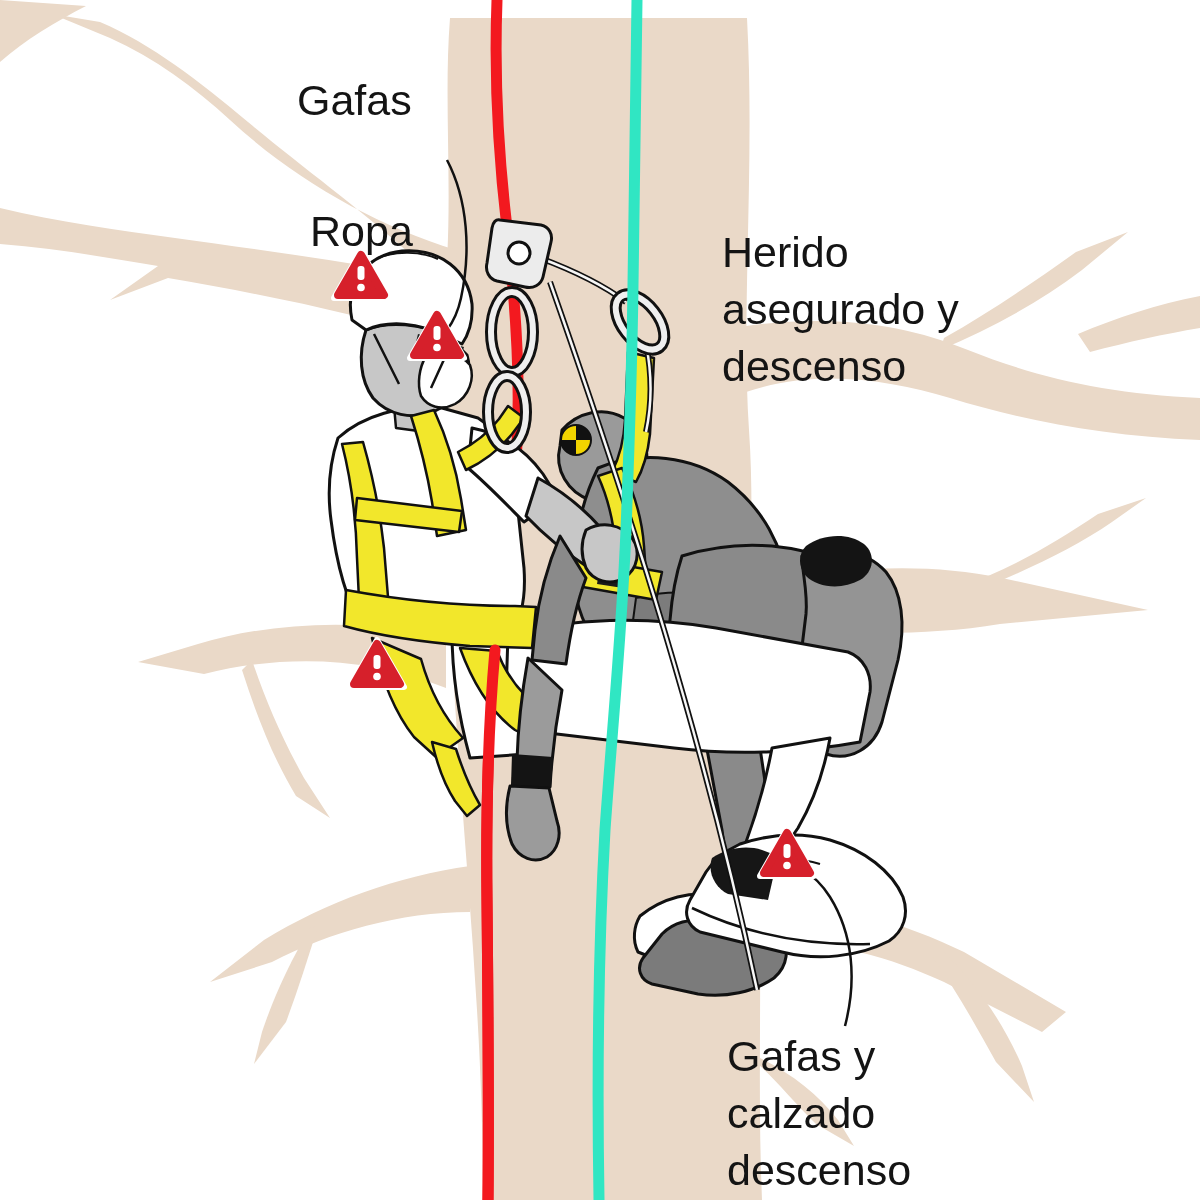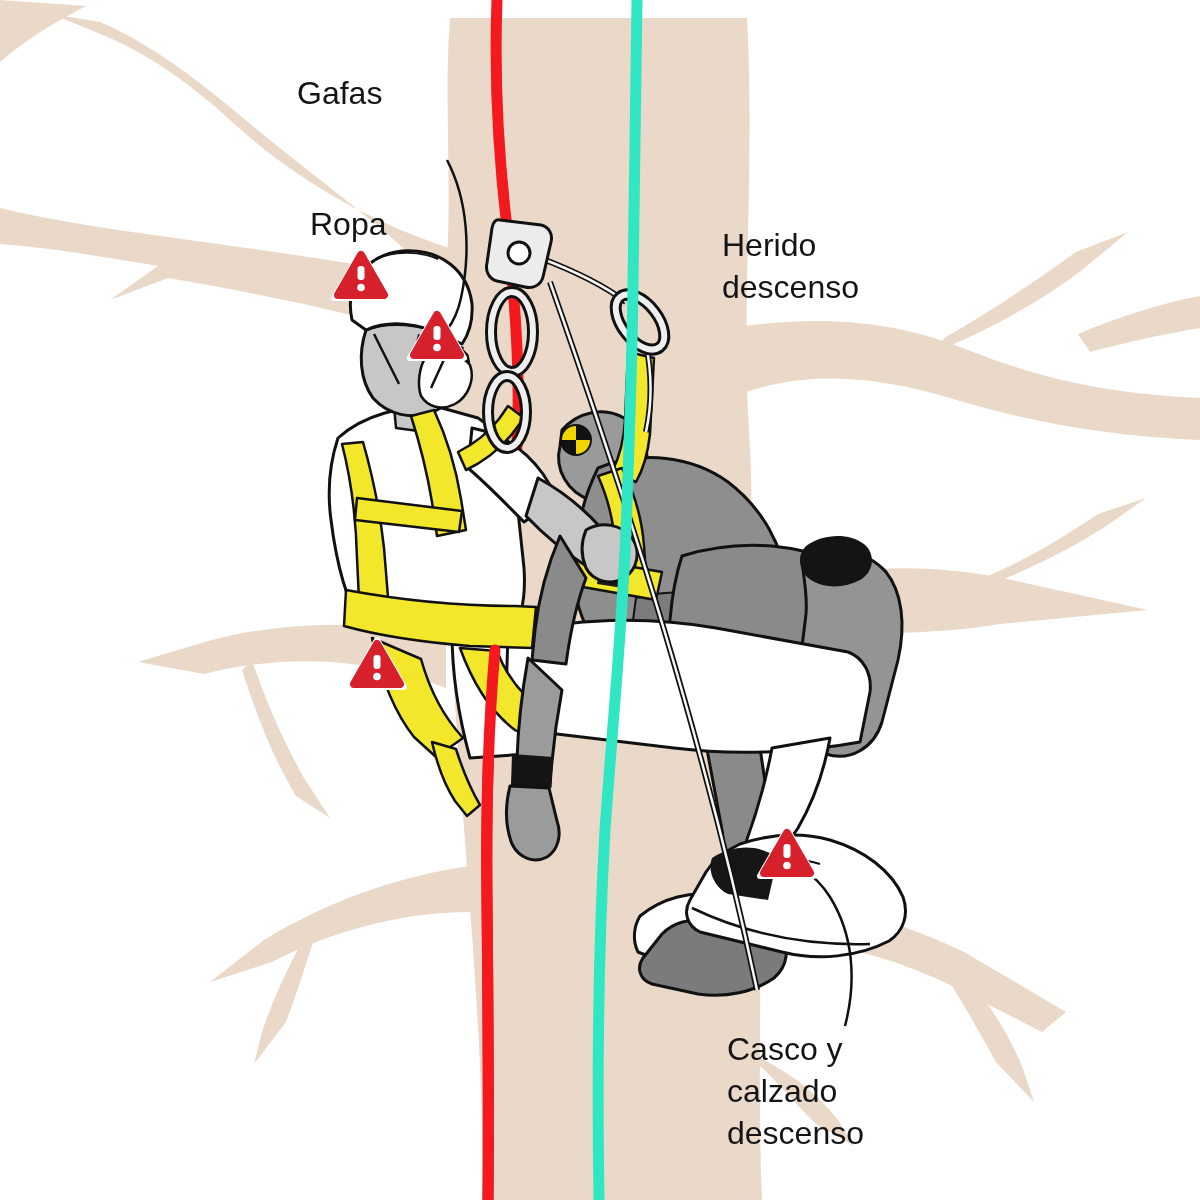--- a/index.html
+++ b/index.html
@@ -9,21 +9,21 @@
     width: 1200px;
     height: 1200px;
     background: #ffffff;
     overflow: hidden;
     font-family: "Liberation Sans", sans-serif;
   }
   .stage svg { position: absolute; left: 0; top: 0; }
   .label {
     position: absolute;
     color: #141414;
-    font-size: 32px;
+    font-size: 43px;
     line-height: 1.32;
     font-weight: 500;
     white-space: nowrap;
   }
   .label span { display: block; }
 </style>
 </head>
 <body>
 
 <div class="stage">
@@ -172,23 +172,24 @@
 <div class="label" style="left:297px; top:72px;">
   <span>Gafas</span>
 </div>
 
 <div class="label" style="left:310px; top:203px;">
   <span>Ropa</span>
 </div>
 
 <div class="label" style="left:722px; top:224px;">
   <span>Herido</span>
+  <span>asegurado y</span>
   <span>descenso</span>
 </div>
 
 
 <div class="label" style="left:727px; top:1028px;">
-  <span>Casco y</span>
+  <span>Gafas y</span>
   <span>calzado</span>
   <span>descenso</span>
 </div>
 
 </div>
 
 </body></html>

